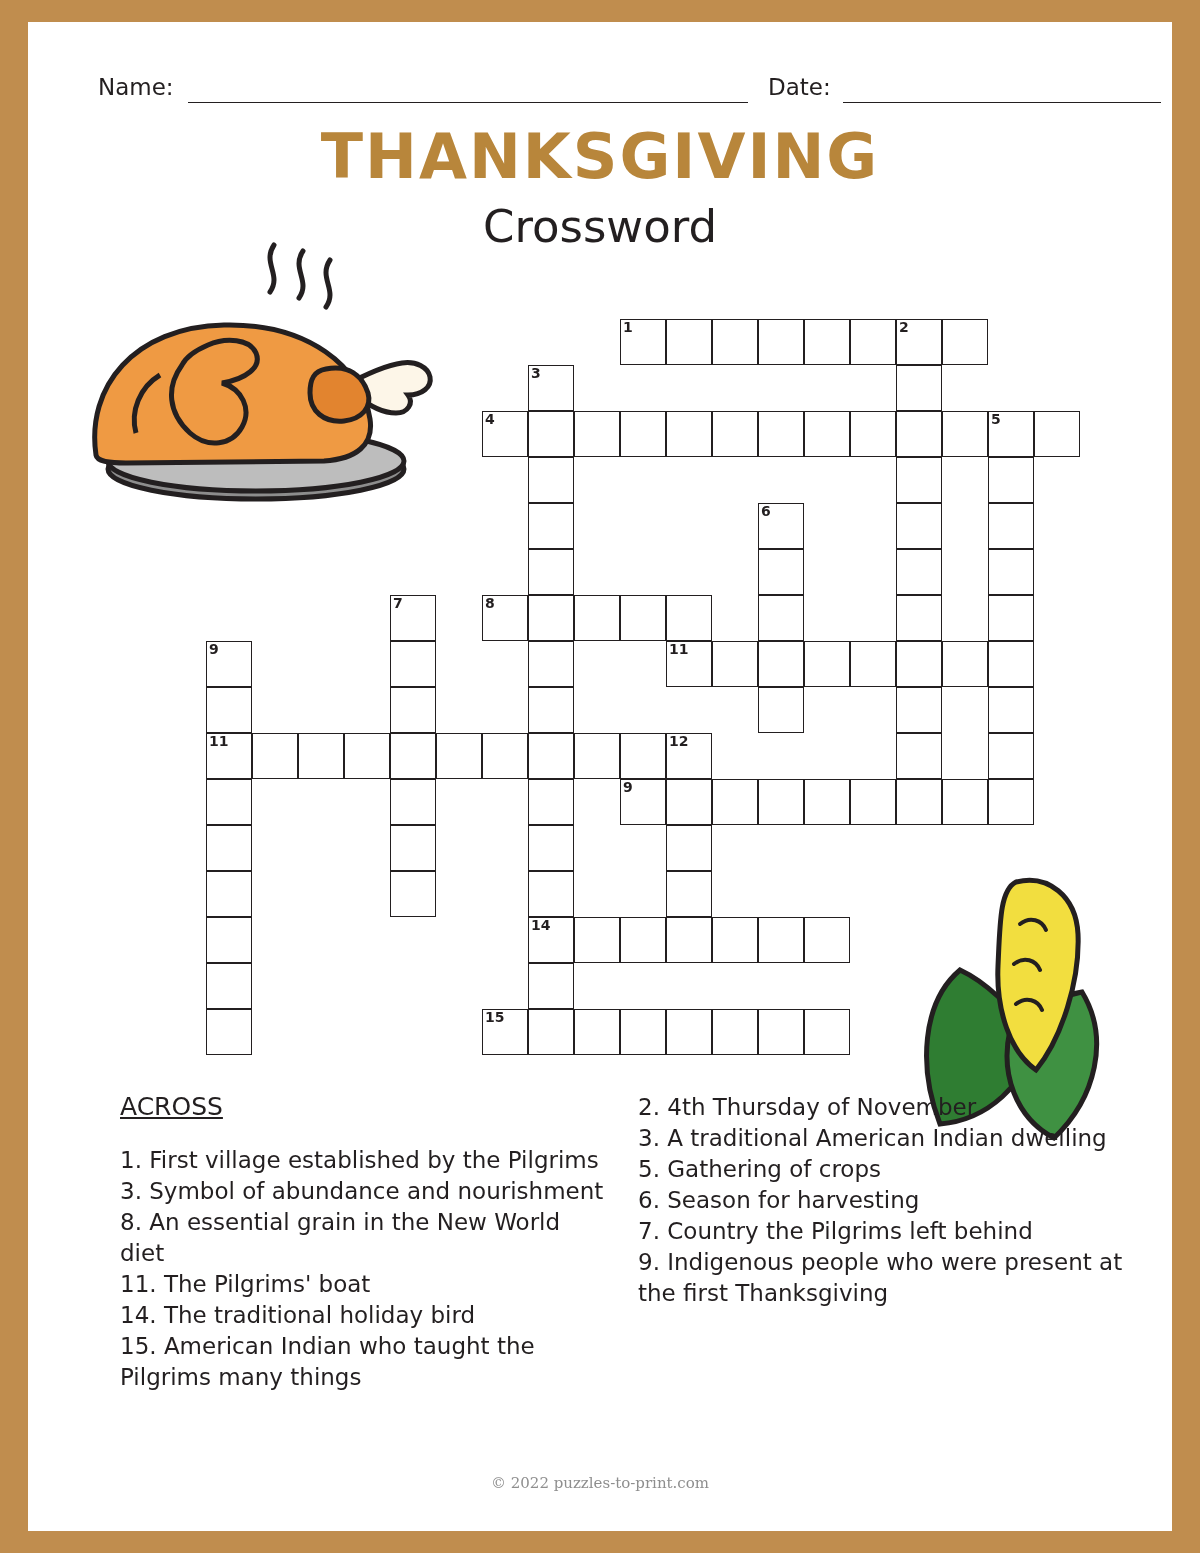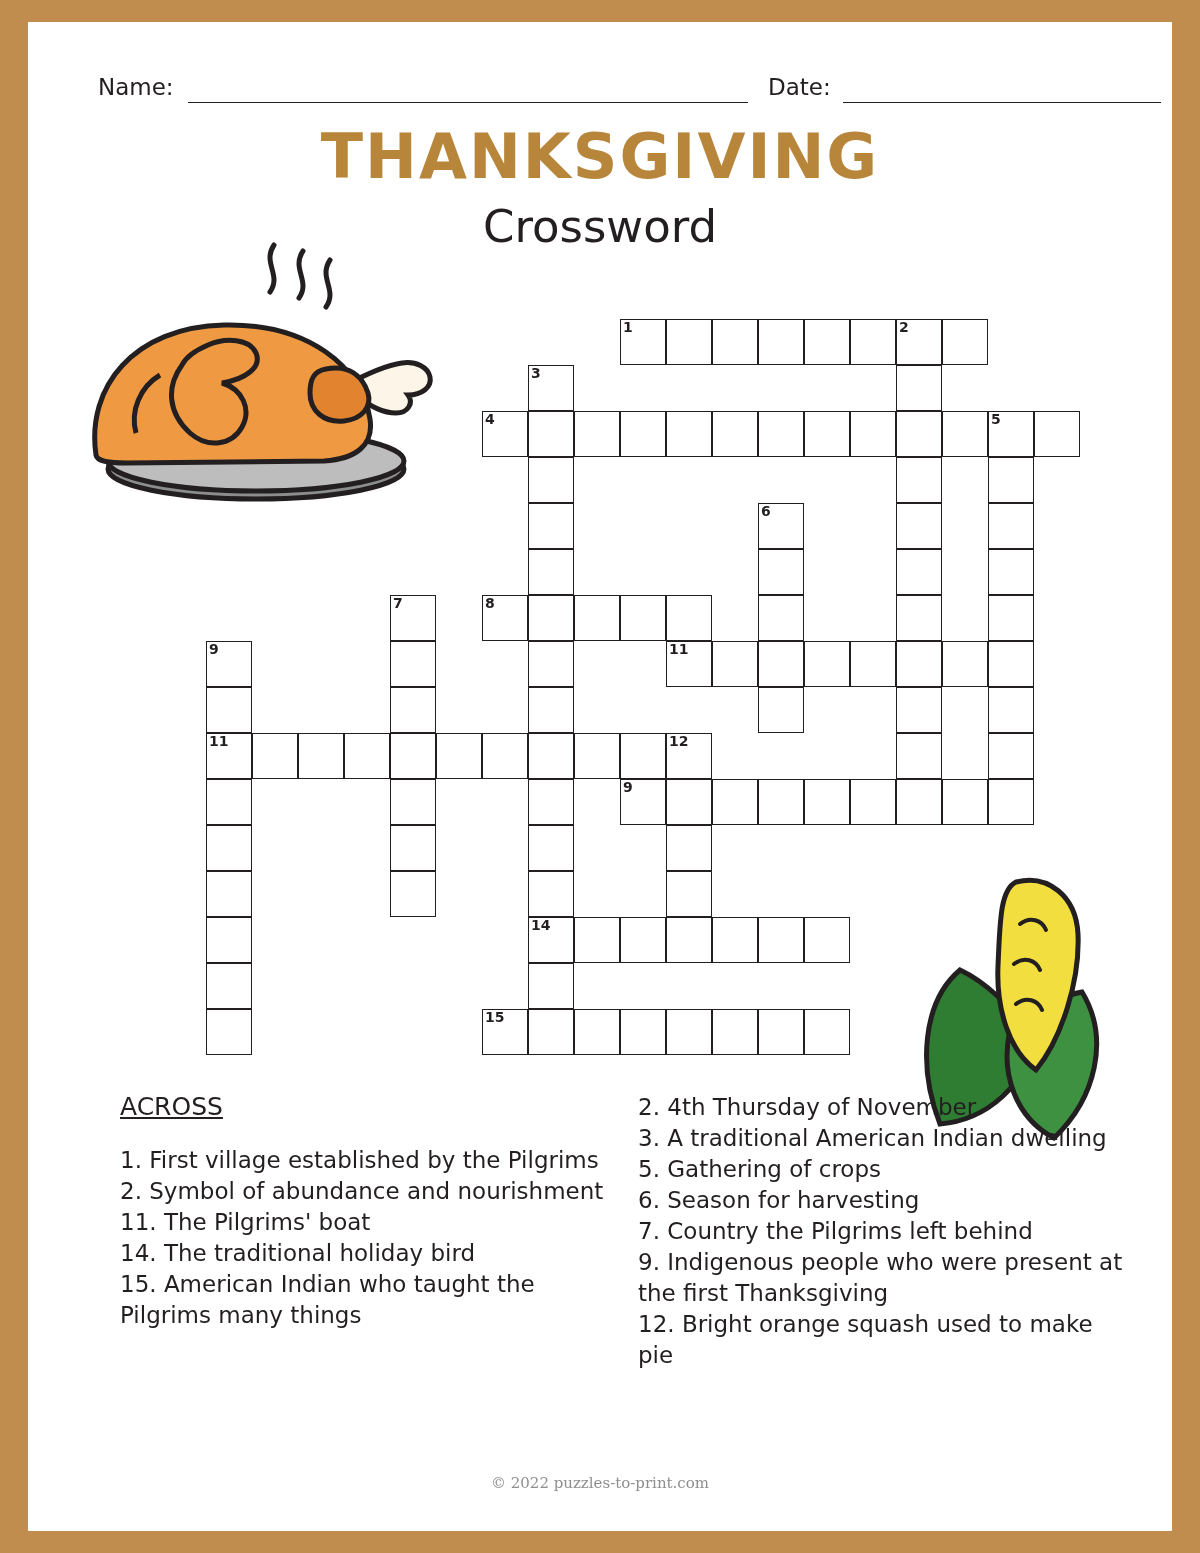--- a/index.html
+++ b/index.html
@@ -358,33 +358,33 @@
       <div class="cell" style="left: 684px; top: 987px; width: 46px; height: 46px;"></div>
       <div class="cell" style="left: 730px; top: 987px; width: 46px; height: 46px;"></div>
       <div class="cell" style="left: 776px; top: 987px; width: 46px; height: 46px;"></div>
     </div>
 
   <div class="clues">
     <div class="col across">
       <div class="colhead">ACROSS</div>
       <ul class="cluelist" id="across-list">
           <li>1. First village established by the Pilgrims</li>
-          <li>2. Symbol of abundance and nourishment</li>
+          <li>3. Symbol of abundance and nourishment</li>
+          <li>8. An essential grain in the New World diet</li>
           <li>11.  The Pilgrims' boat</li>
           <li>14. The traditional holiday bird</li>
           <li>15. American Indian who taught the Pilgrims many things</li>
         </ul>
     </div>
     <div class="col down">
       <ul class="cluelist" id="down-list">
           <li>2. 4th Thursday of November</li>
           <li>3. A traditional American Indian dwelling</li>
           <li>5. Gathering of crops</li>
           <li>6. Season for harvesting</li>
           <li>7. Country the Pilgrims left behind</li>
           <li>9. Indigenous people who were present at the first Thanksgiving</li>
-          <li>12. Bright orange squash used to make pie</li>
         </ul>
     </div>
   </div>
 
   <div class="footer">© 2022 puzzles-to-print.com</div>
 </div>
 
 </body></html>

